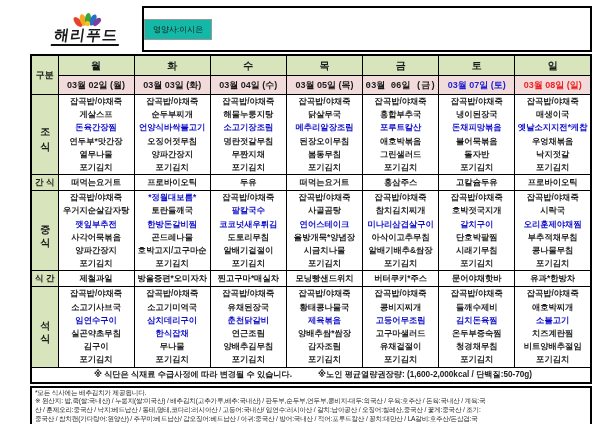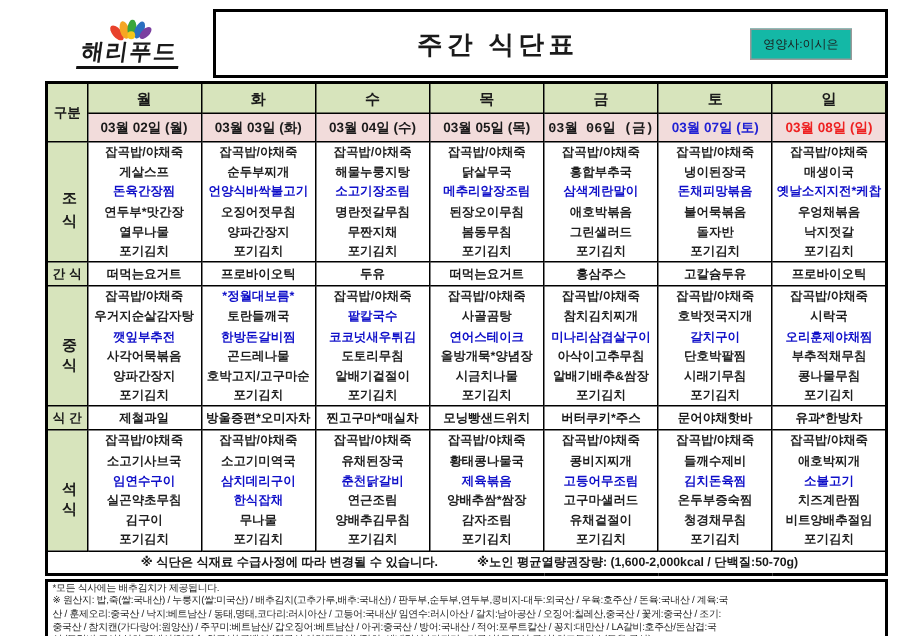--- a/index.html
+++ b/index.html
@@ -73,21 +73,20 @@
           <ellipse cx="12" cy="9" rx="3" ry="6" transform="rotate(-40 12 9)" fill="#e8412c"></ellipse>
           <ellipse cx="17" cy="7" rx="3" ry="6" transform="rotate(-15 17 7)" fill="#f6a623"></ellipse>
           <ellipse cx="22" cy="6" rx="3" ry="6" transform="rotate(5 22 6)" fill="#3aa63a"></ellipse>
           <ellipse cx="27" cy="7" rx="3" ry="6" transform="rotate(25 27 7)" fill="#2a6fc0"></ellipse>
           <ellipse cx="31" cy="9" rx="2.6" ry="5" transform="rotate(45 31 9)" fill="#7a3fa0"></ellipse>
           <circle cx="21.5" cy="10.5" r="2.6" fill="#f3c61c"></circle>
         </svg>
         <div class="logo-text">해리푸드</div>
       </div>
       <div class="header-box">
-        <div class="header-title">주간 식단표</div>
         <div class="dietitian-box">영양사:이시은</div>
       </div>
     </div>
 
     <table class="menu">
       <colgroup>
         <col class="c-label">
         <col>
           <col>
           <col>
@@ -146,21 +145,21 @@
               <div class="menu-line">잡곡밥/야채죽</div>
               <div class="menu-line">닭살무국</div>
               <div class="menu-line hl">메추리알장조림</div>
               <div class="menu-line">된장오이무침</div>
               <div class="menu-line">봄동무침</div>
               <div class="menu-line">포기김치</div>
             </td>
             <td class="meal-cell">
               <div class="menu-line">잡곡밥/야채죽</div>
               <div class="menu-line">홍합부추국</div>
-              <div class="menu-line hl">삼색계란말이</div>
+              <div class="menu-line hl">포루트칼산</div>
               <div class="menu-line">애호박볶음</div>
               <div class="menu-line">그린샐러드</div>
               <div class="menu-line">포기김치</div>
             </td>
             <td class="meal-cell">
               <div class="menu-line">잡곡밥/야채죽</div>
               <div class="menu-line">냉이된장국</div>
               <div class="menu-line hl">돈채피망볶음</div>
               <div class="menu-line">불어묵볶음</div>
               <div class="menu-line">돌자반</div>

